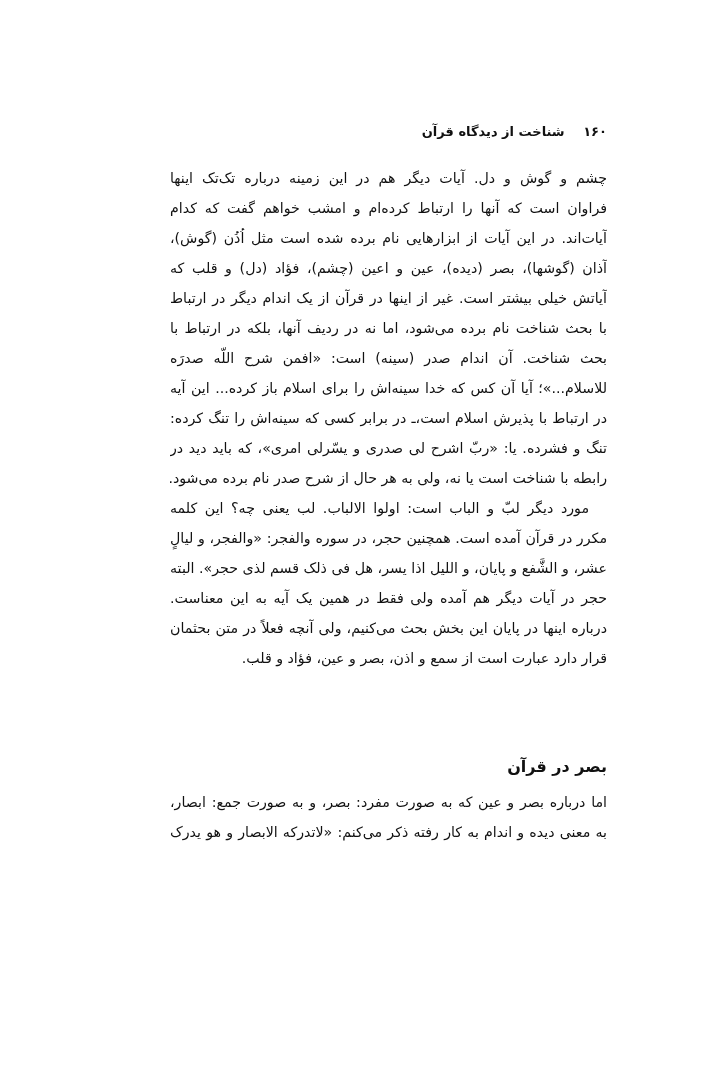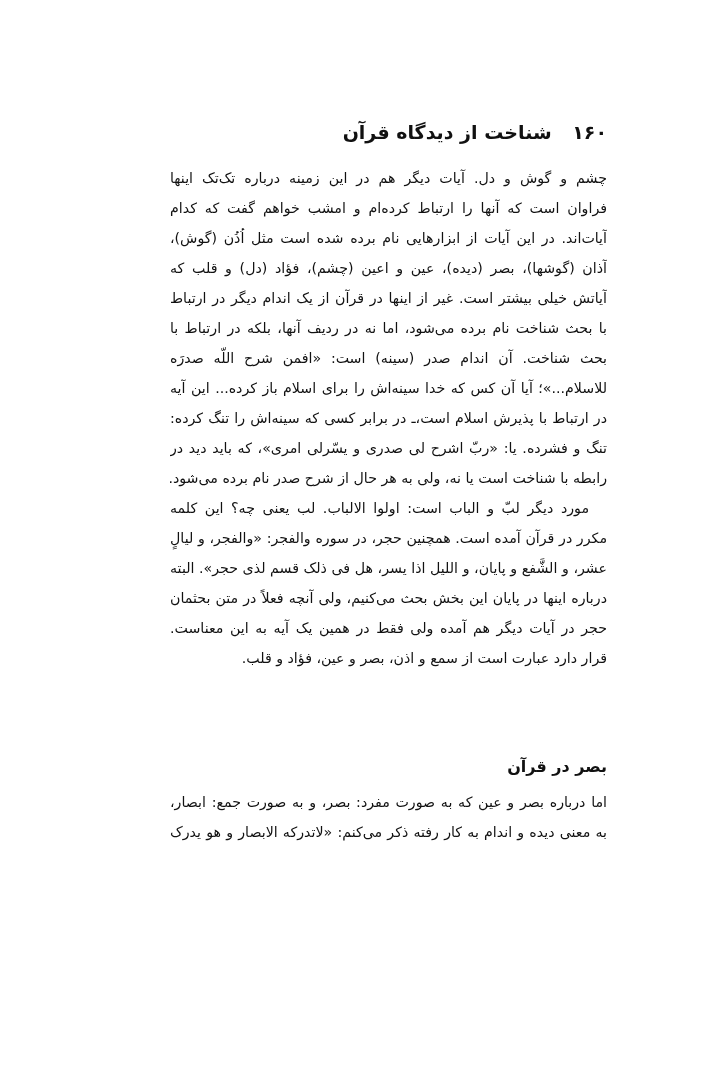--- a/index.html
+++ b/index.html
@@ -20,21 +20,21 @@
       left: 124px;
       top: 0;
       width: 483px;
       direction: rtl;
     }
     .running-head {
       position: absolute;
       top: 120px;
       right: 0;
       width: 483px;
-      font-size: 19px;
+      font-size: 13px;
       font-weight: bold;
       line-height: 24px;
       white-space: nowrap;
     }
     .running-head .page-num {
       margin-left: 14px;
     }
     .body-block {
       position: absolute;
       top: 163px;
@@ -96,22 +96,22 @@
       <span class="line">بحث شناخت. آن اندام صدر (سینه) است: «افمن شرح اللّه صدرَه</span>
       <span class="line">للاسلام...»؛ آیا آن کس که خدا سینه‌اش را برای اسلام باز کرده... این آیه</span>
       <span class="line">در ارتباط با پذیرش اسلام است،ـ در برابر کسی که سینه‌اش را تنگ کرده:</span>
       <span class="line">تنگ و فشرده. یا: «ربّ اشرح لی صدری و یسّرلی امری»، که باید دید در</span>
       <span class="line last">رابطه با شناخت است یا نه، ولی به هر حال از شرح صدر نام برده می‌شود.</span>
     </div>
     <div>
       <span class="line indent">مورد دیگر لبّ و الباب است: اولوا الالباب. لب یعنی چه؟ این کلمه</span>
       <span class="line">مکرر در قرآن آمده است. همچنین حجر، در سوره والفجر: «والفجر، و لیالٍ</span>
       <span class="line">عشر، و الشَّفع و پایان، و اللیل اذا یسر، هل فی ذلک قسم لذی حجر». البته</span>
+      <span class="line">حجر در آیات دیگر هم آمده ولی فقط در همین یک آیه به این معناست.</span>
       <span class="line">درباره اینها در پایان این بخش بحث می‌کنیم، ولی آنچه فعلاً در متن بحثمان</span>
-      <span class="line">حجر در آیات دیگر هم آمده ولی فقط در همین یک آیه به این معناست.</span>
       <span class="line last">قرار دارد عبارت است از سمع و اذن، بصر و عین، فؤاد و قلب.</span>
     </div>
   </div>
 
   <div class="section-heading">بصر در قرآن</div>
 
   <div class="body-block-2">
     <span class="line">اما درباره بصر و عین که به صورت مفرد: بصر، و به صورت جمع: ابصار،</span>
     <span class="line">به معنی دیده و اندام به کار رفته ذکر می‌کنم: «لاتدرکه الابصار و هو یدرک</span>
   </div>

